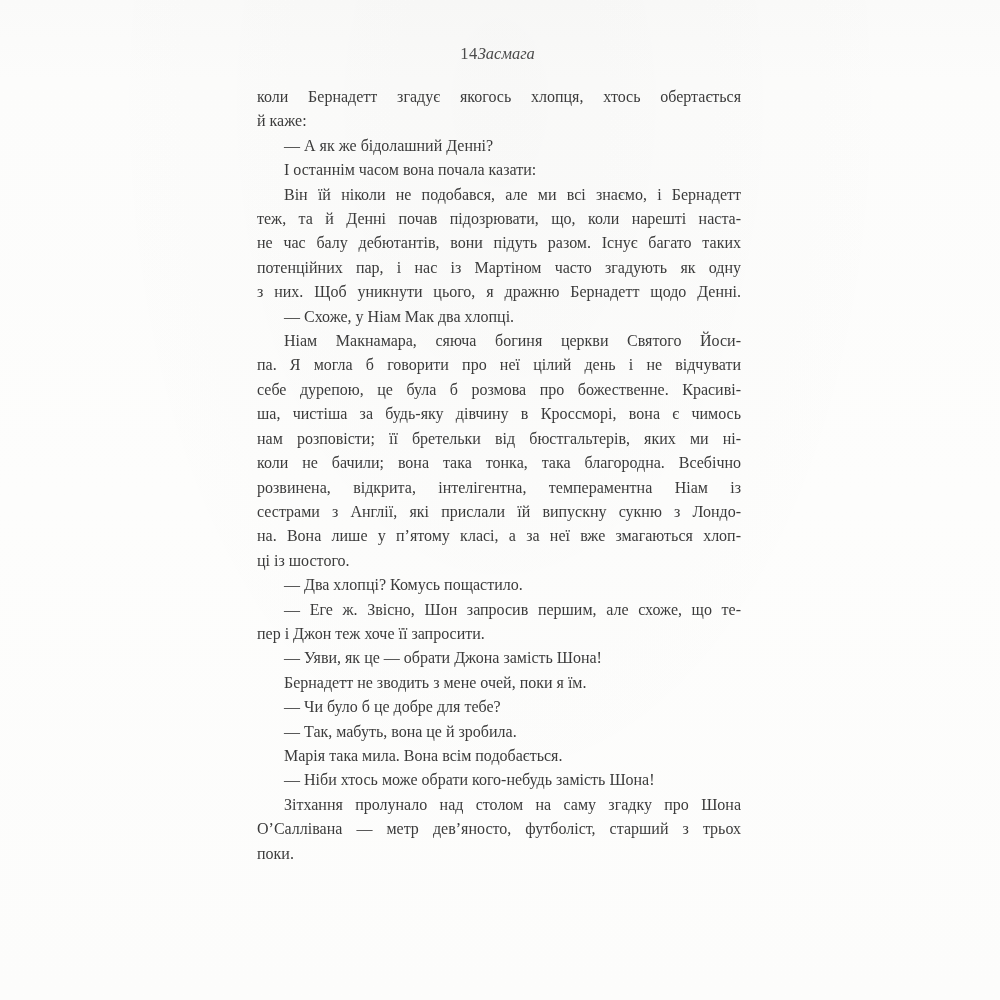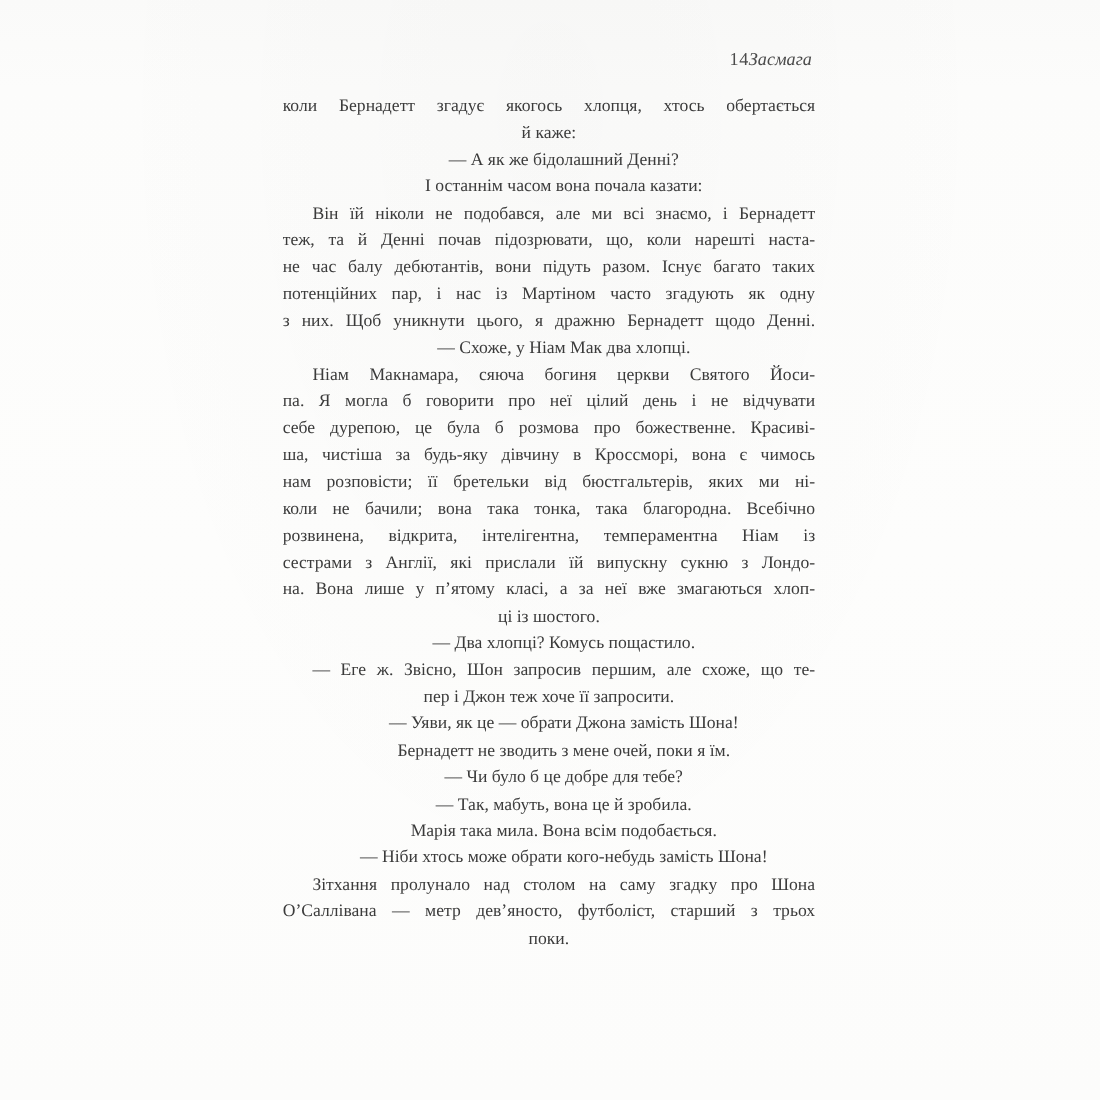--- a/index.html
+++ b/index.html
@@ -21,21 +21,21 @@
       radial-gradient(ellipse at 50% 10%, rgba(0,0,0,0.015), rgba(0,0,0,0) 60%),
       linear-gradient(180deg, #fafaf9 0%, #fcfcfb 8%, #fdfdfc 50%, #fcfcfb 100%);
     color: #3f3f3f;
   }
   .page-header {
     position: absolute;
     left: 257px;
     top: 44px;
     width: 481px;
     display: flex;
-    justify-content: flex-end;
+    justify-content: center;
     align-items: baseline;
     font-size: 16.5px;
     color: #4b4b4b;
   }
   .page-number {
     letter-spacing: 0.5px;
   }
   .running-title {
     font-style: italic;
   }
@@ -43,21 +43,21 @@
     position: absolute;
     left: 257px;
     top: 85px;
     width: 484px;
     font-size: 16px;
     line-height: 24.4px;
     color: #3b3b3b;
     text-rendering: optimizeLegibility;
   }
   .line {
-    text-align: center;
+    text-align: left;
   }
   .line.justify {
     text-align: justify;
     text-align-last: justify;
   }
   .line.indent {
     text-indent: 27px;
   }
 </style>
 </head>

